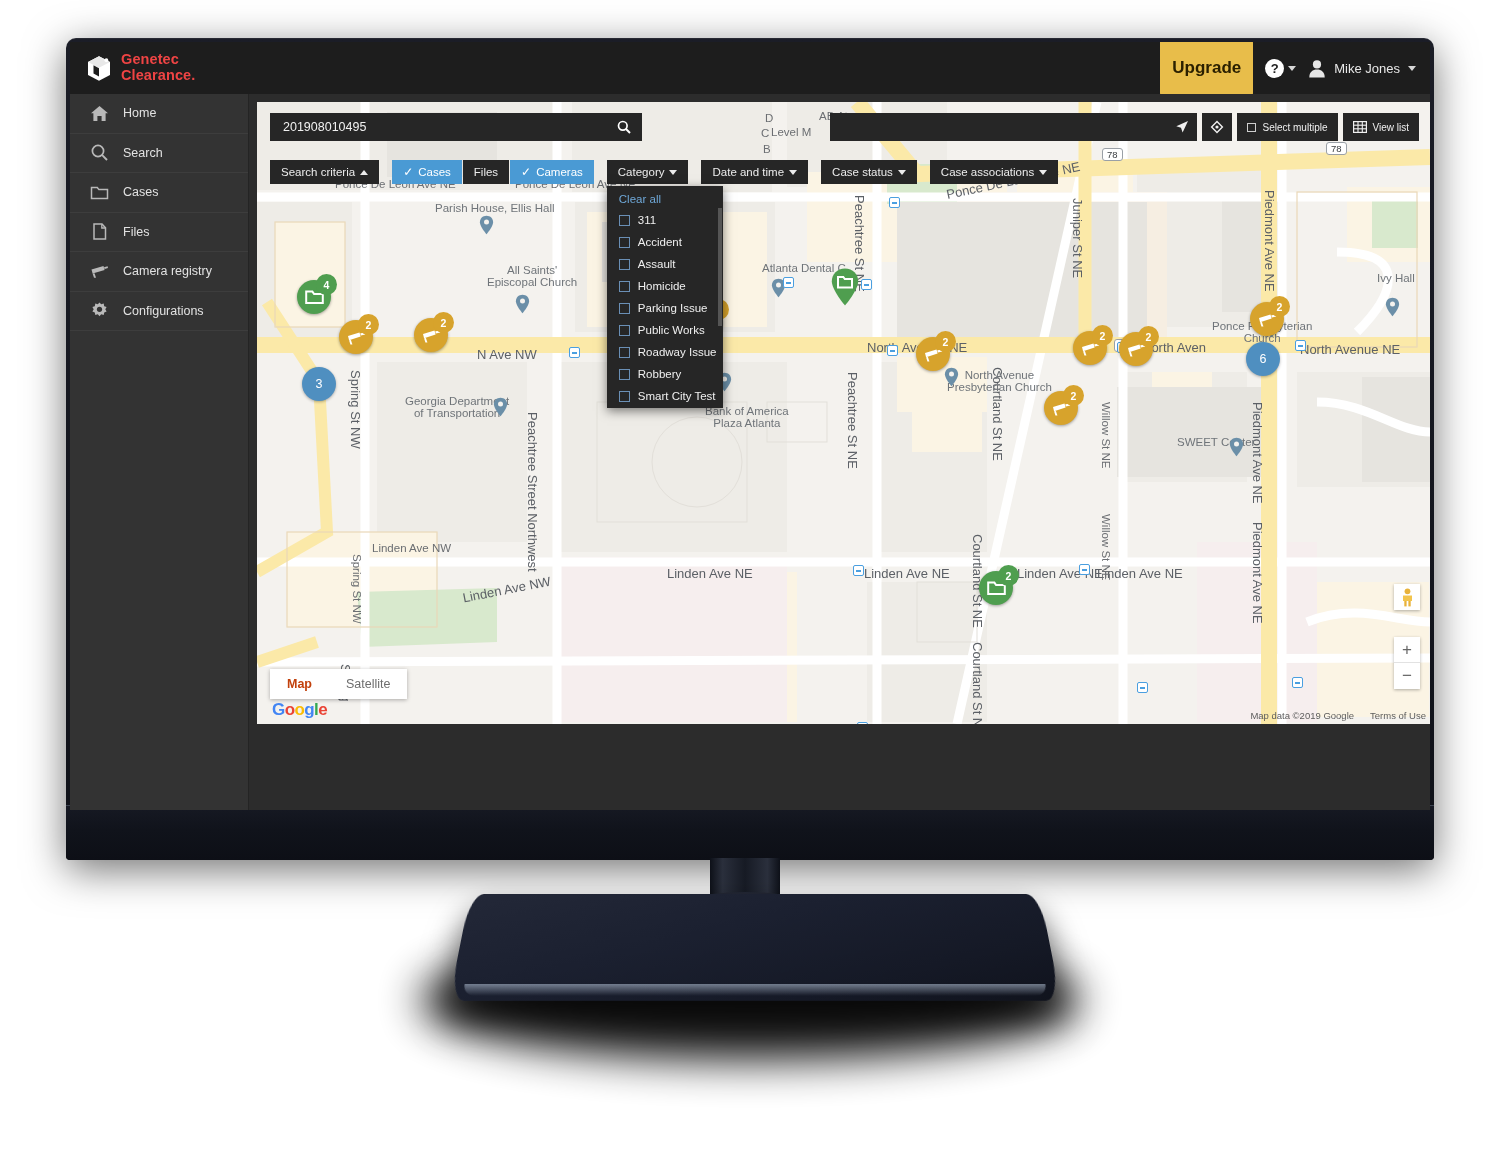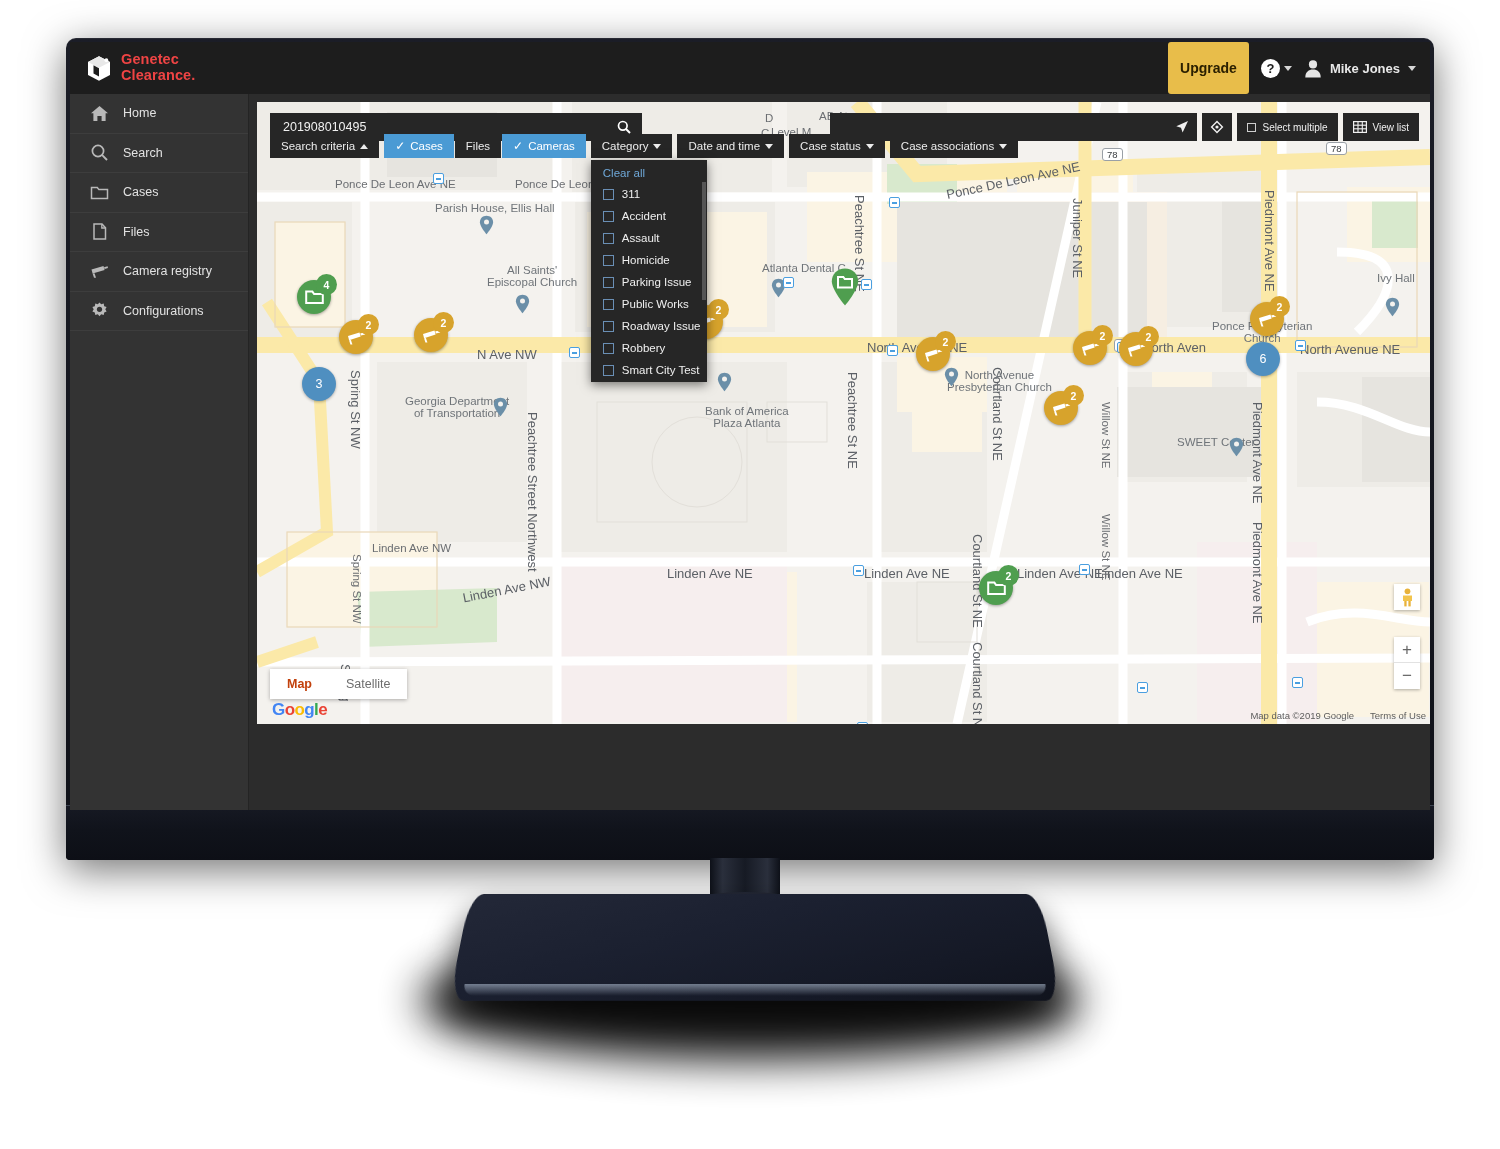--- a/index.html
+++ b/index.html
@@ -67,30 +67,30 @@
     height:52px; background:#1d1d1d; display:flex; align-items:center;
     padding:0 14px 0 16px; flex:0 0 52px;
   }
   #brand { display:flex; align-items:center; gap:9px; width:163px; }
   .logo-mark { width:26px; height:27px; flex:0 0 26px; }
   #brand-text { color:#ef4444; font-size:14.5px; font-weight:bold; line-height:1.08; letter-spacing:.1px; }
   #brand-text span { display:block; }
   #topbar-spacer { flex:1; }
   #topbar-right { display:flex; align-items:center; gap:12px; }
   #upgrade-btn {
-    background:#e8bd4a; color:#2b2000; font-size:14px; font-weight:bold;
+    background:#e8bd4a; color:#2b2000; font-size:17px; font-weight:bold;
     border:none; border-radius:3px; padding:18px 12px; cursor:pointer;
   }
   .help-wrap { display:flex; align-items:center; gap:4px; cursor:pointer; }
   .circle-q {
     width:19px; height:19px; border-radius:50%; background:#fff; color:#1d1d1d;
     font-size:13px; font-weight:bold; display:flex; align-items:center; justify-content:center;
   }
   .caret-d { width:0;height:0;border-left:4.5px solid transparent;border-right:4.5px solid transparent;border-top:5px solid #d6d6d6; }
-  #user-wrap { display:flex; align-items:center; gap:8px; cursor:pointer;font-weight:bold; }
+  #user-wrap { display:flex; align-items:center; gap:8px; cursor:pointer; }
   #user-name { color:#e8e8e8; font-size:13px; }
   .avatar-ico { width:18px; height:19px; }
 
   
   #body-row { flex:1; display:flex; min-height:0; }
 
   
   #sidebar { width:179px; flex:0 0 179px; background:#333333; border-right:1px solid #242424; }
   .nav-item {
     height:39.5px; display:flex; align-items:center; gap:14px; padding-left:20px;
@@ -149,21 +149,21 @@
 
   #map-top-right { position:absolute; right:11px; top:11px; display:flex; gap:5px; z-index:31; }
   .mtr-btn {
     background:#262626; color:#efefef; border:none; height:28px; display:flex; align-items:center;
     gap:6px; padding:0 10px; font-size:10px; cursor:pointer; font-family:"Liberation Sans",sans-serif;
   }
   .mtr-btn.sq { width:30px; padding:0; justify-content:center; }
   .chk-sq { width:9px; height:9px; border:1.3px solid #cfcfcf; display:inline-block; }
 
   
-  #filter-bar { position:absolute; left:13px; top:32px; display:flex; gap:5px; z-index:30; align-items:center; }
+  #filter-bar { position:absolute; left:13px; top:58px; display:flex; gap:13px; z-index:30; align-items:center; }
   .fbtn {
     background:#262626; color:#ececec; border:none; height:24px; padding:0 11px;
     font-size:11.5px; cursor:pointer; display:flex; align-items:center; gap:5px;
     font-family:"Liberation Sans",sans-serif; white-space:nowrap;
   }
   .fbtn.active { background:#4a9ad4; color:#fff; }
   .fgroup { display:flex; gap:1px; }
   .chev-up { width:0;height:0;border-left:4px solid transparent;border-right:4px solid transparent;border-bottom:5px solid #ececec; }
   .chev-dn { width:0;height:0;border-left:4px solid transparent;border-right:4px solid transparent;border-top:5px solid #ececec; }
   .tick { font-size:12px; line-height:1; }

